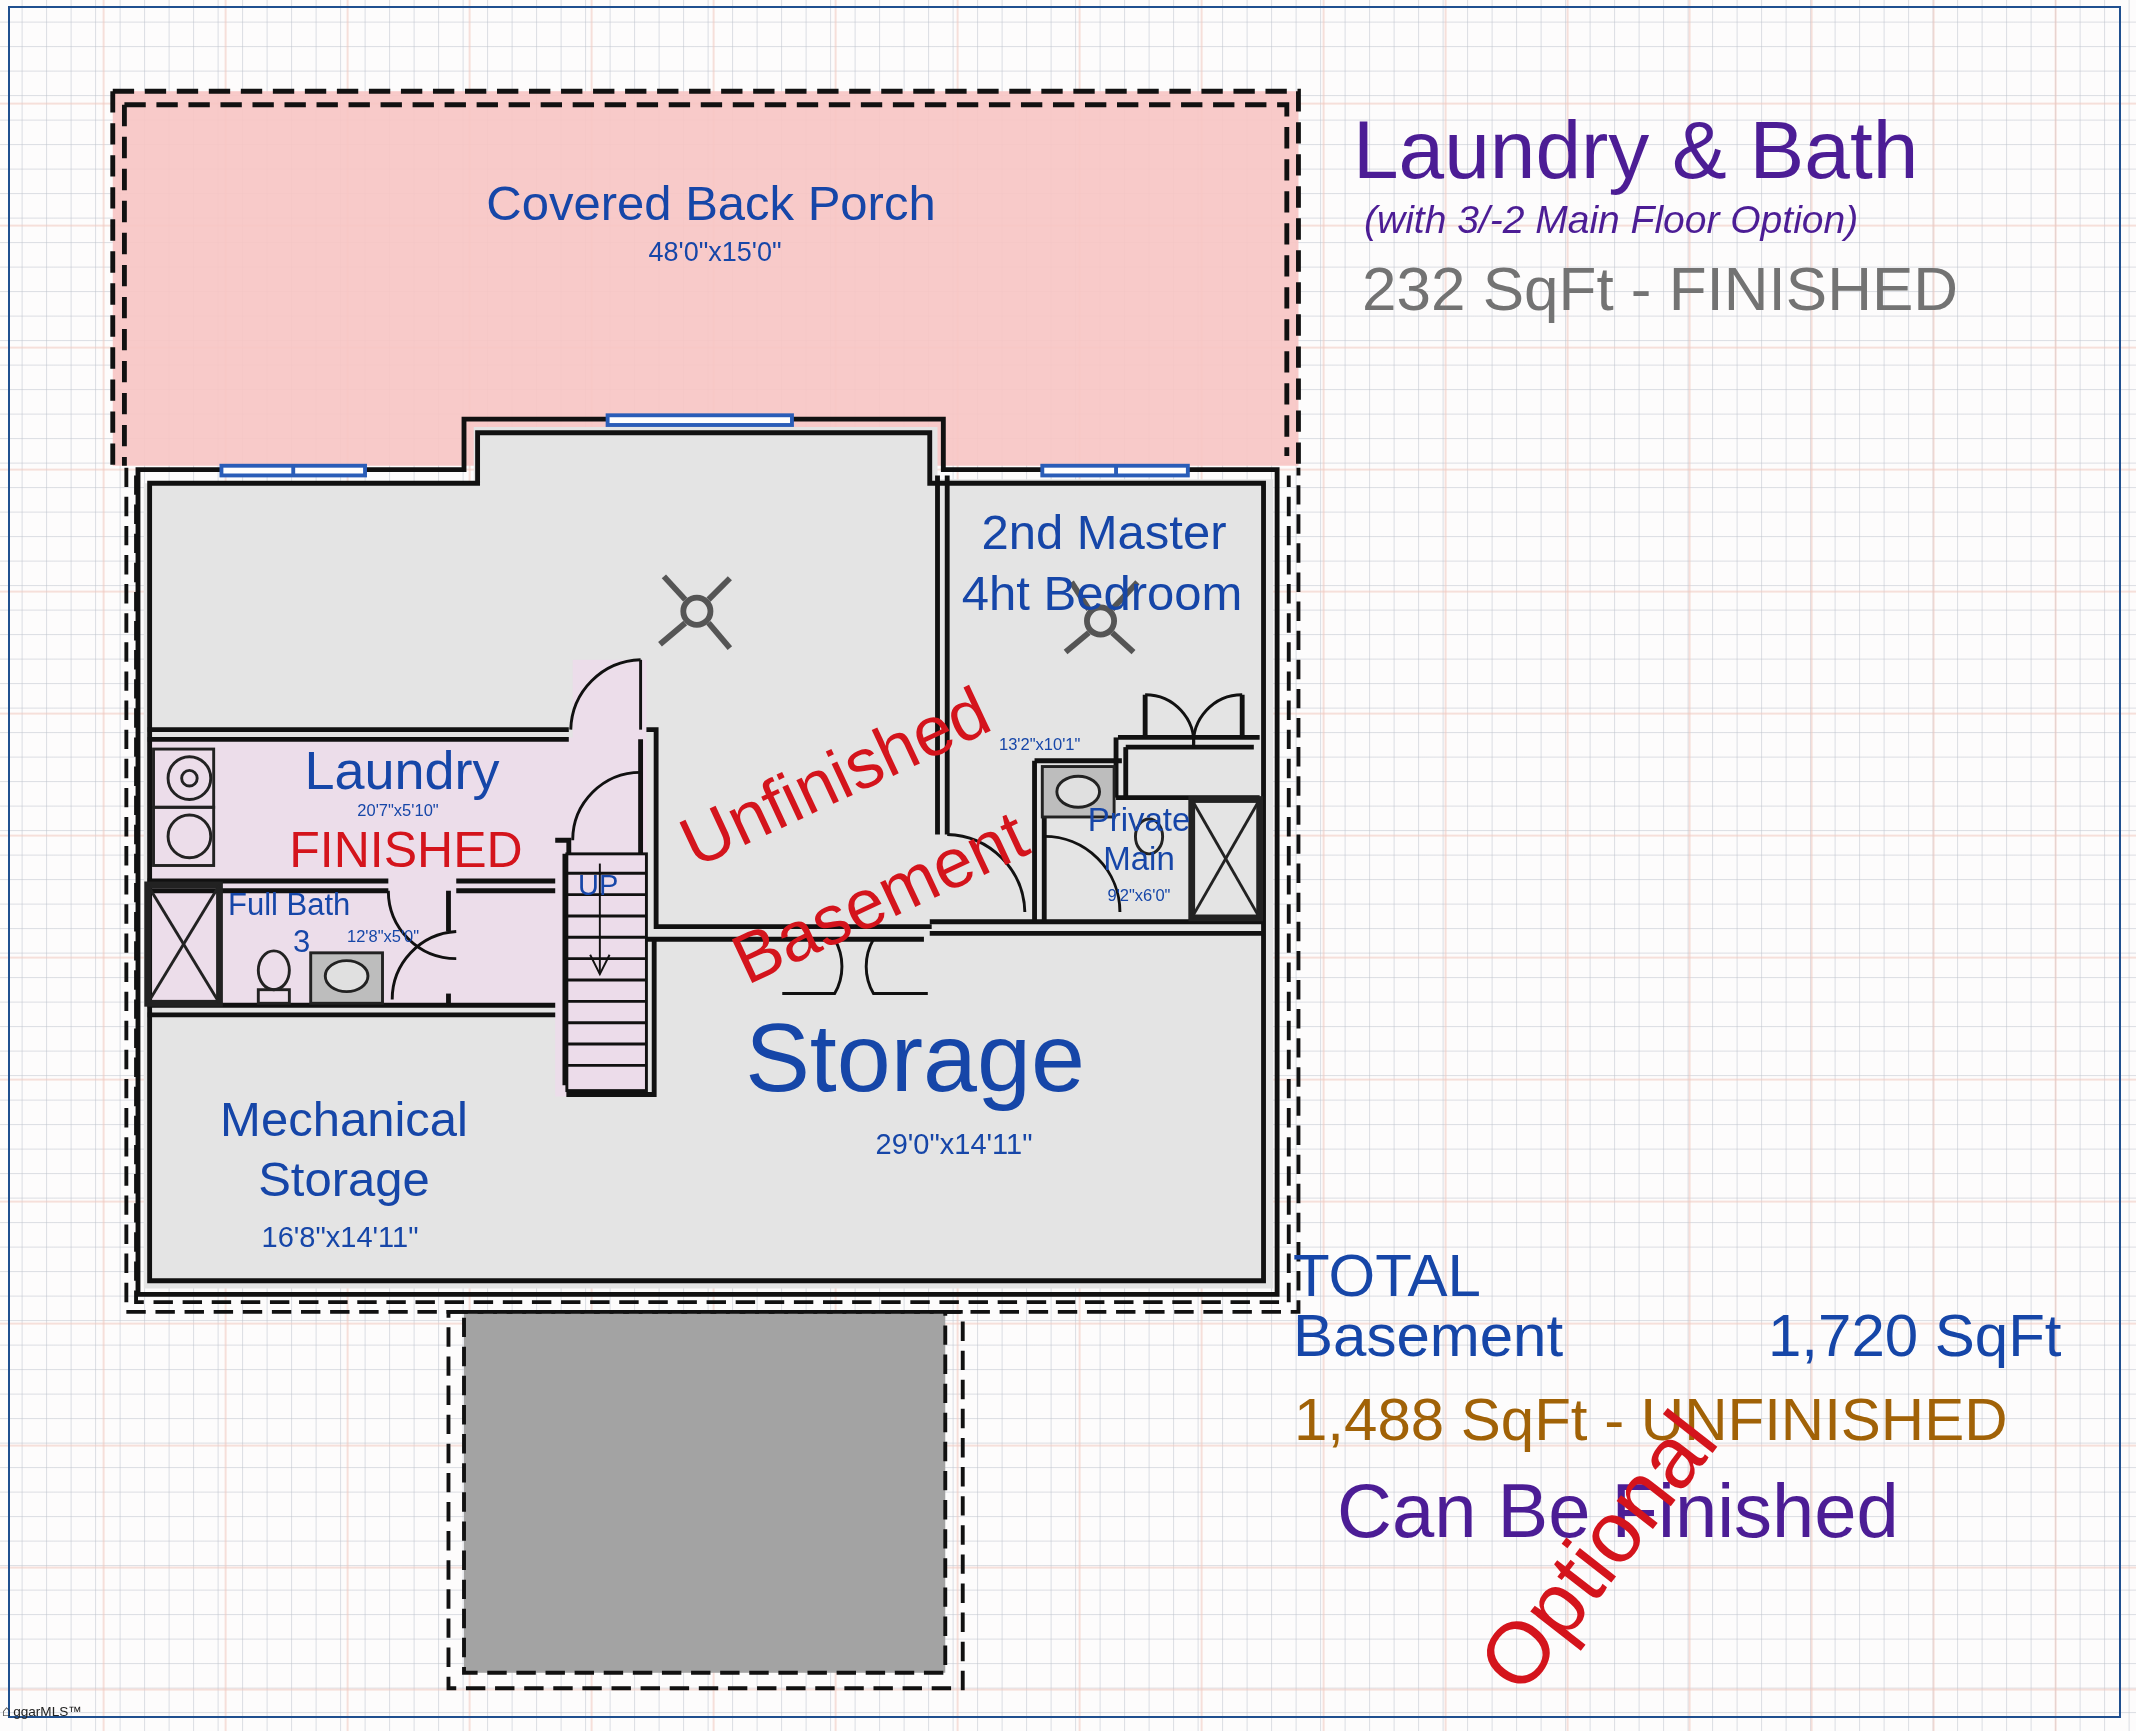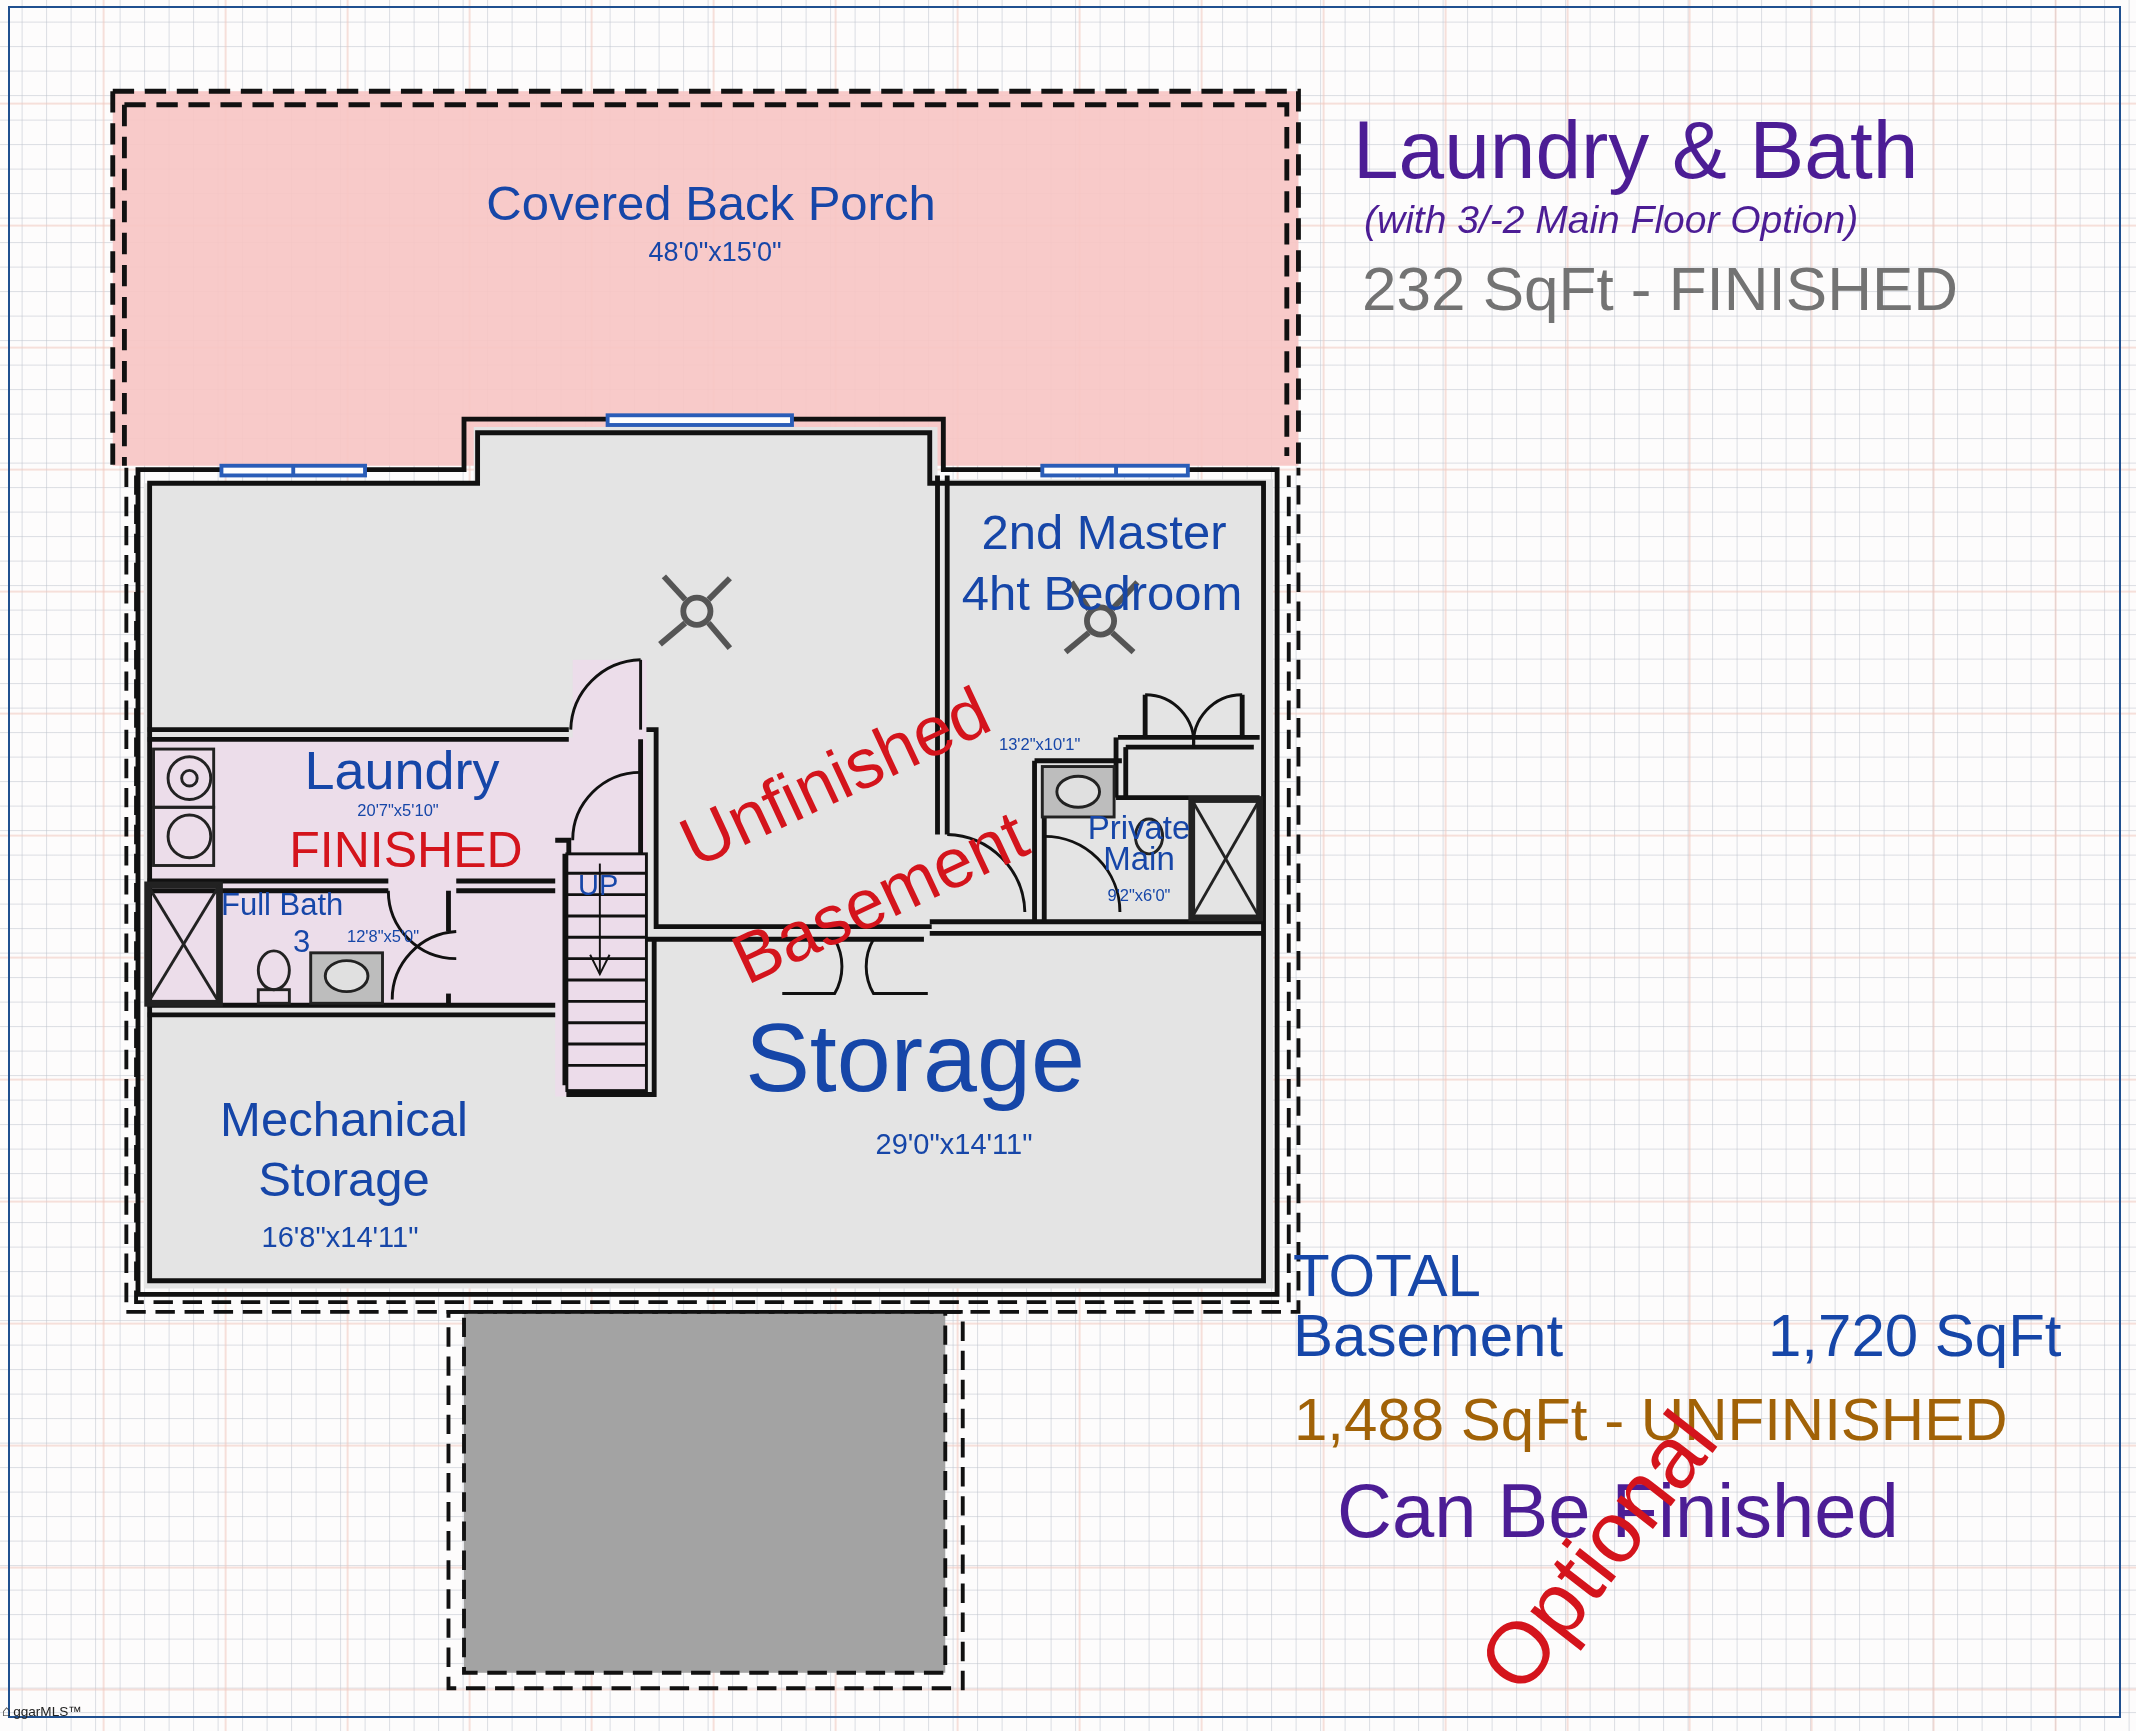--- a/index.html
+++ b/index.html
@@ -186,29 +186,29 @@
 <div class="lbl black" style="left:1364px;top:200px;font-size:39px;font-style:italic;">(with 3/-2 Main Floor Option)</div>
 <div class="lbl purple" style="left:1362px;top:258px;font-size:62px;">232 SqFt - FINISHED</div>
 
 <div class="lbl blue c" style="left:711px;top:179px;font-size:49px;">Covered Back Porch</div>
 <div class="lbl blue c" style="left:715px;top:239px;font-size:27px;">48'0"x15'0"</div>
 
 <div class="lbl blue c" style="left:1104px;top:508px;font-size:49px;">2nd Master</div>
 <div class="lbl blue c" style="left:1102px;top:569px;font-size:49px;">4ht Bedroom</div>
 <div class="lbl blue" style="left:999px;top:736px;font-size:16.5px;">13'2"x10'1"</div>
 
-<div class="lbl blue c" style="left:1139px;top:803px;font-size:33px;margin-top:8px;">Private</div>
+<div class="lbl blue c" style="left:1139px;top:803px;font-size:33px;">Private</div>
 <div class="lbl blue c" style="left:1139px;top:842px;font-size:33px;">Main</div>
 <div class="lbl blue c" style="left:1139px;top:887px;font-size:16.5px;">9'2"x6'0"</div>
 
 <div class="lbl blue c" style="left:402px;top:743px;font-size:54px;">Laundry</div>
 <div class="lbl blue c" style="left:398px;top:802px;font-size:16.5px;">20'7"x5'10"</div>
 <div class="lbl red c" style="left:406px;top:825px;font-size:50px;">FINISHED</div>
 
-<div class="lbl blue" style="left:221px;top:889px;font-size:31px;">Full Bath</div>
+<div class="lbl blue" style="left:228px;top:889px;font-size:31px;">Full Bath</div>
 <div class="lbl blue" style="left:293px;top:926px;font-size:31px;">3</div>
 <div class="lbl blue" style="left:347px;top:928px;font-size:16.5px;">12'8"x5'0"</div>
 
 <div class="lbl blue" style="left:578px;top:871px;font-size:29px;">UP</div>
 
 <div class="lbl blue c" style="left:915px;top:1009px;font-size:97px;">Storage</div>
 <div class="lbl blue c" style="left:954px;top:1130px;font-size:29px;">29'0"x14'11"</div>
 
 <div class="lbl blue c" style="left:344px;top:1095px;font-size:49px;">Mechanical</div>
 <div class="lbl blue c" style="left:344px;top:1155px;font-size:49px;">Storage</div>

